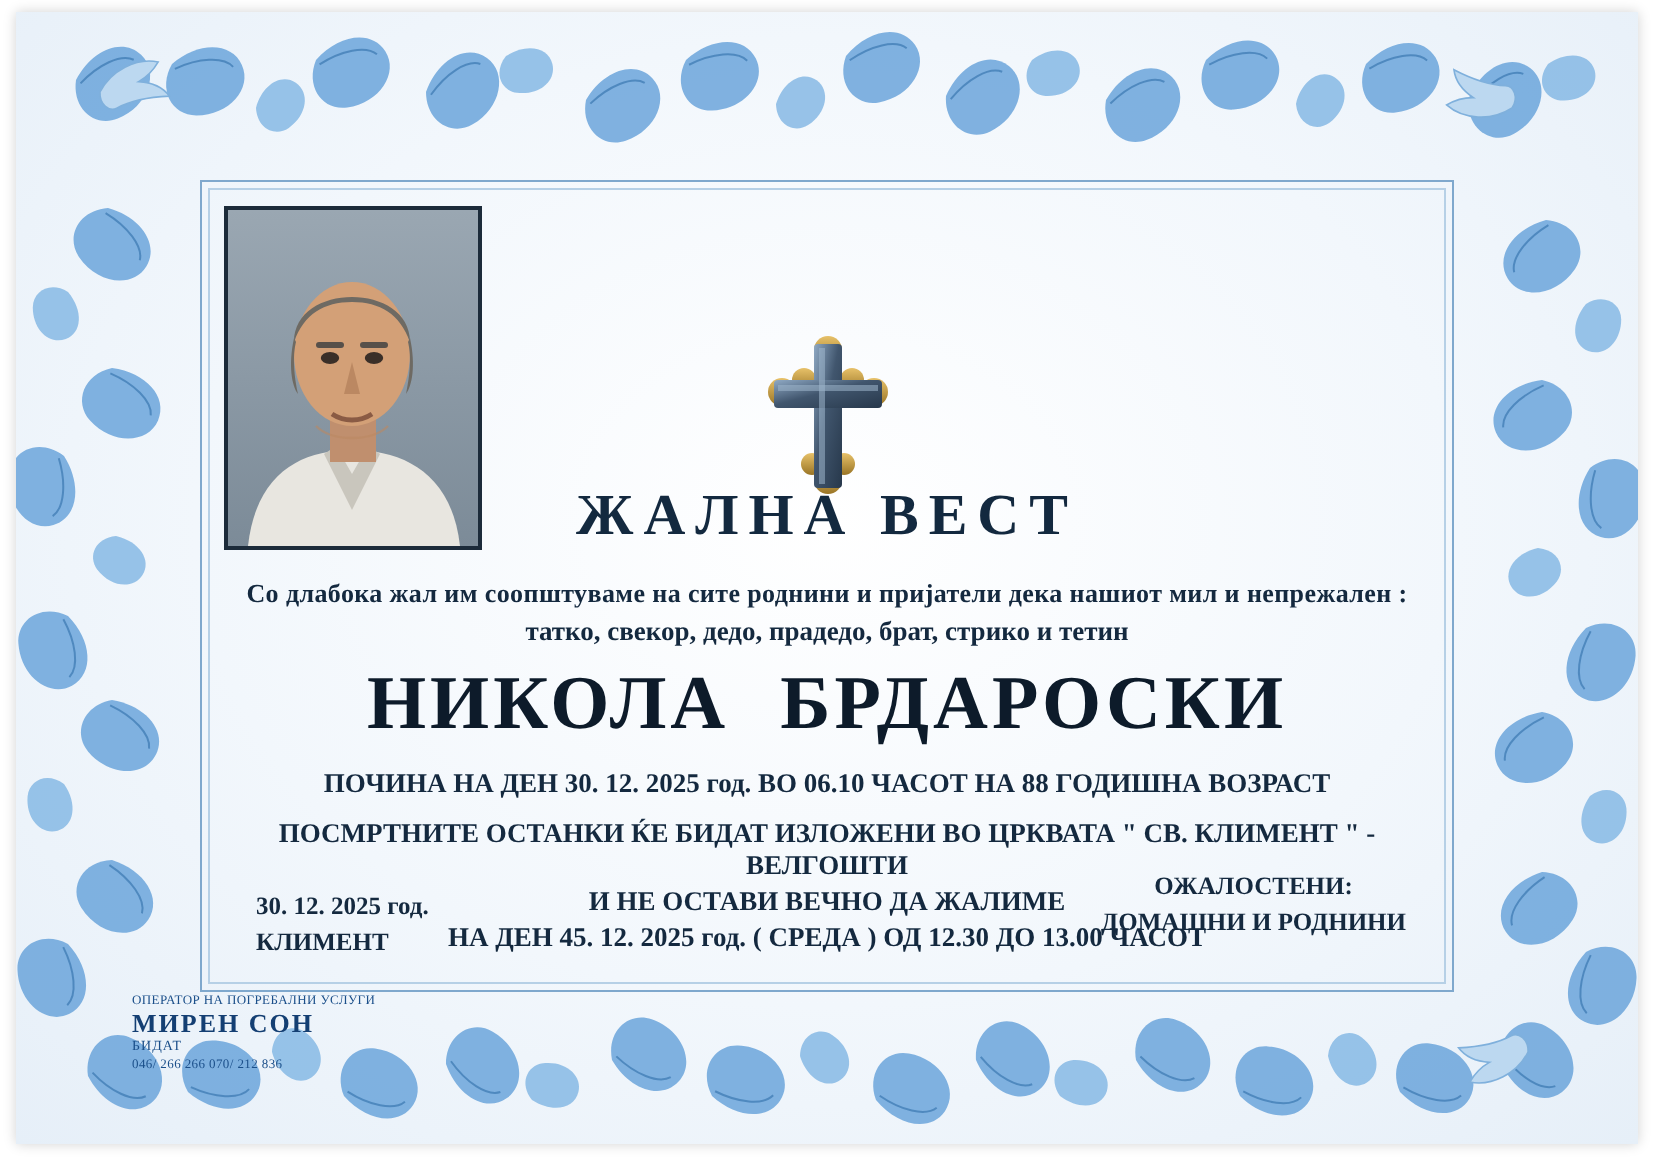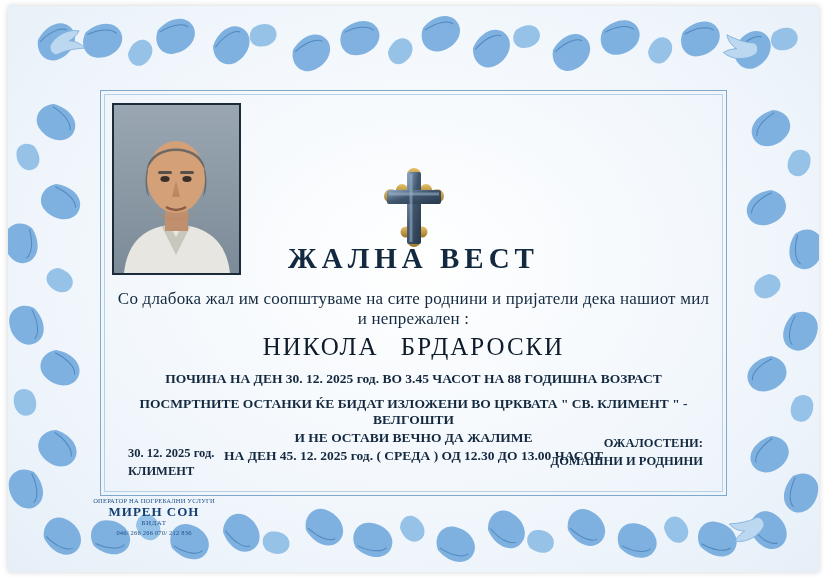--- a/index.html
+++ b/index.html
@@ -94,35 +94,35 @@
   }
   .title {
     font-size: 29px;
     font-weight: bold;
     letter-spacing: 5px;
     color: #13293f;
     margin: 0 0 14px 0;
     font-family: "Liberation Serif", serif;
   }
   .lead1 {
-    font-size: 17px;
-    font-weight: normal;
+    font-size: 13px;
+    font-weight: bold;
     letter-spacing: 0.2px;
     margin: 0 0 3px 0;
     color: #14293f;
   }
   .lead2 {
     font-size: 13.5px;
     font-weight: bold;
     margin: 0 0 6px 0;
     color: #14293f;
   }
   .name {
-    font-size: 25px;
-    font-weight: normal;
+    font-size: 38px;
+    font-weight: bold;
     letter-spacing: 2px;
     color: #0d1b2a;
     margin: 4px 0 10px 0;
     word-spacing: 14px;
   }
   .line {
     font-size: 13.5px;
     font-weight: bold;
     margin: 0 0 2px 0;
     color: #14293f;
@@ -140,29 +140,29 @@
     align-items: flex-start;
     color: #14293f;
   }
   .footer-col {
     font-size: 12.5px;
     font-weight: bold;
     line-height: 1.45;
     text-align: center;
   }
   .footer-col.left { text-align: left; padding-left: 8px; margin-top: 10px;}
-  .footer-col.right { text-align: right; padding-right: 4px;}
+  .footer-col.right { text-align: center; padding-right: 4px;}
 
   
   .stamp {
     position: absolute;
     left: 58px;
     bottom: 36px;
     width: 176px;
-    text-align: center;
+    text-align: left;
     color: #1b4f8a;
     line-height: 1.15;
   }
   .stamp .s1 { font-size: 6.5px; letter-spacing: 0.2px; }
   .stamp .s2 { font-size: 13px; font-weight: bold; letter-spacing: 1px; color:#143f73; }
   .stamp .s3 { font-size: 7px; letter-spacing: 0.5px; }
   .stamp .s4 { font-size: 6.5px; letter-spacing: 0.2px; margin-top: 1px; }
 </style>
 </head>
 <body>
@@ -331,22 +331,23 @@
         <rect x="28" y="6" width="14" height="72" rx="2" fill="url(#cg)"></rect>
         <rect x="8" y="24" width="54" height="14" rx="2" fill="url(#cg)"></rect>
         <rect x="30.5" y="8" width="3" height="68" fill="#9fb6cc" opacity="0.55"></rect>
         <rect x="10" y="26.5" width="50" height="3" fill="#9fb6cc" opacity="0.55"></rect>
       </svg>
     </div>
 
     <div class="content">
       <div class="title">ЖАЛНА  ВЕСТ</div>
       <div class="lead1">Со длабока жал им соопштуваме на сите роднини и пријатели дека нашиот мил и непрежален :</div>
+      <div class="lead2">татко, свекор, дедо, прадедо, брат, стрико и тетин</div>
       <div class="name">НИКОЛА   БРДАРОСКИ</div>
-      <div class="line">ПОЧИНА НА ДЕН 30. 12. 2025 год. ВО 3.45 ЧАСОТ НА 88 ГОДИШНА ВОЗРАСТ</div>
+      <div class="line">ПОЧИНА НА ДЕН 30. 12. 2025 год. ВО 06.10 ЧАСОТ НА 88 ГОДИШНА ВОЗРАСТ</div>
       <div class="line gap-top">ПОСМРТНИТЕ ОСТАНКИ ЌЕ БИДАТ ИЗЛОЖЕНИ ВО ЦРКВАТА " СВ. КЛИМЕНТ " - ВЕЛГОШТИ</div>
       <div class="line">И НЕ ОСТАВИ ВЕЧНО ДА ЖАЛИМЕ</div>
       <div class="line">НА ДЕН 45. 12. 2025 год. ( СРЕДА )  ОД 12.30 ДО 13.00 ЧАСОТ</div>
     </div>
 
     <div class="footer">
       <div class="footer-col left">
         <div>30. 12. 2025 год.</div>
         <div>КЛИМЕНТ</div>
       </div>

